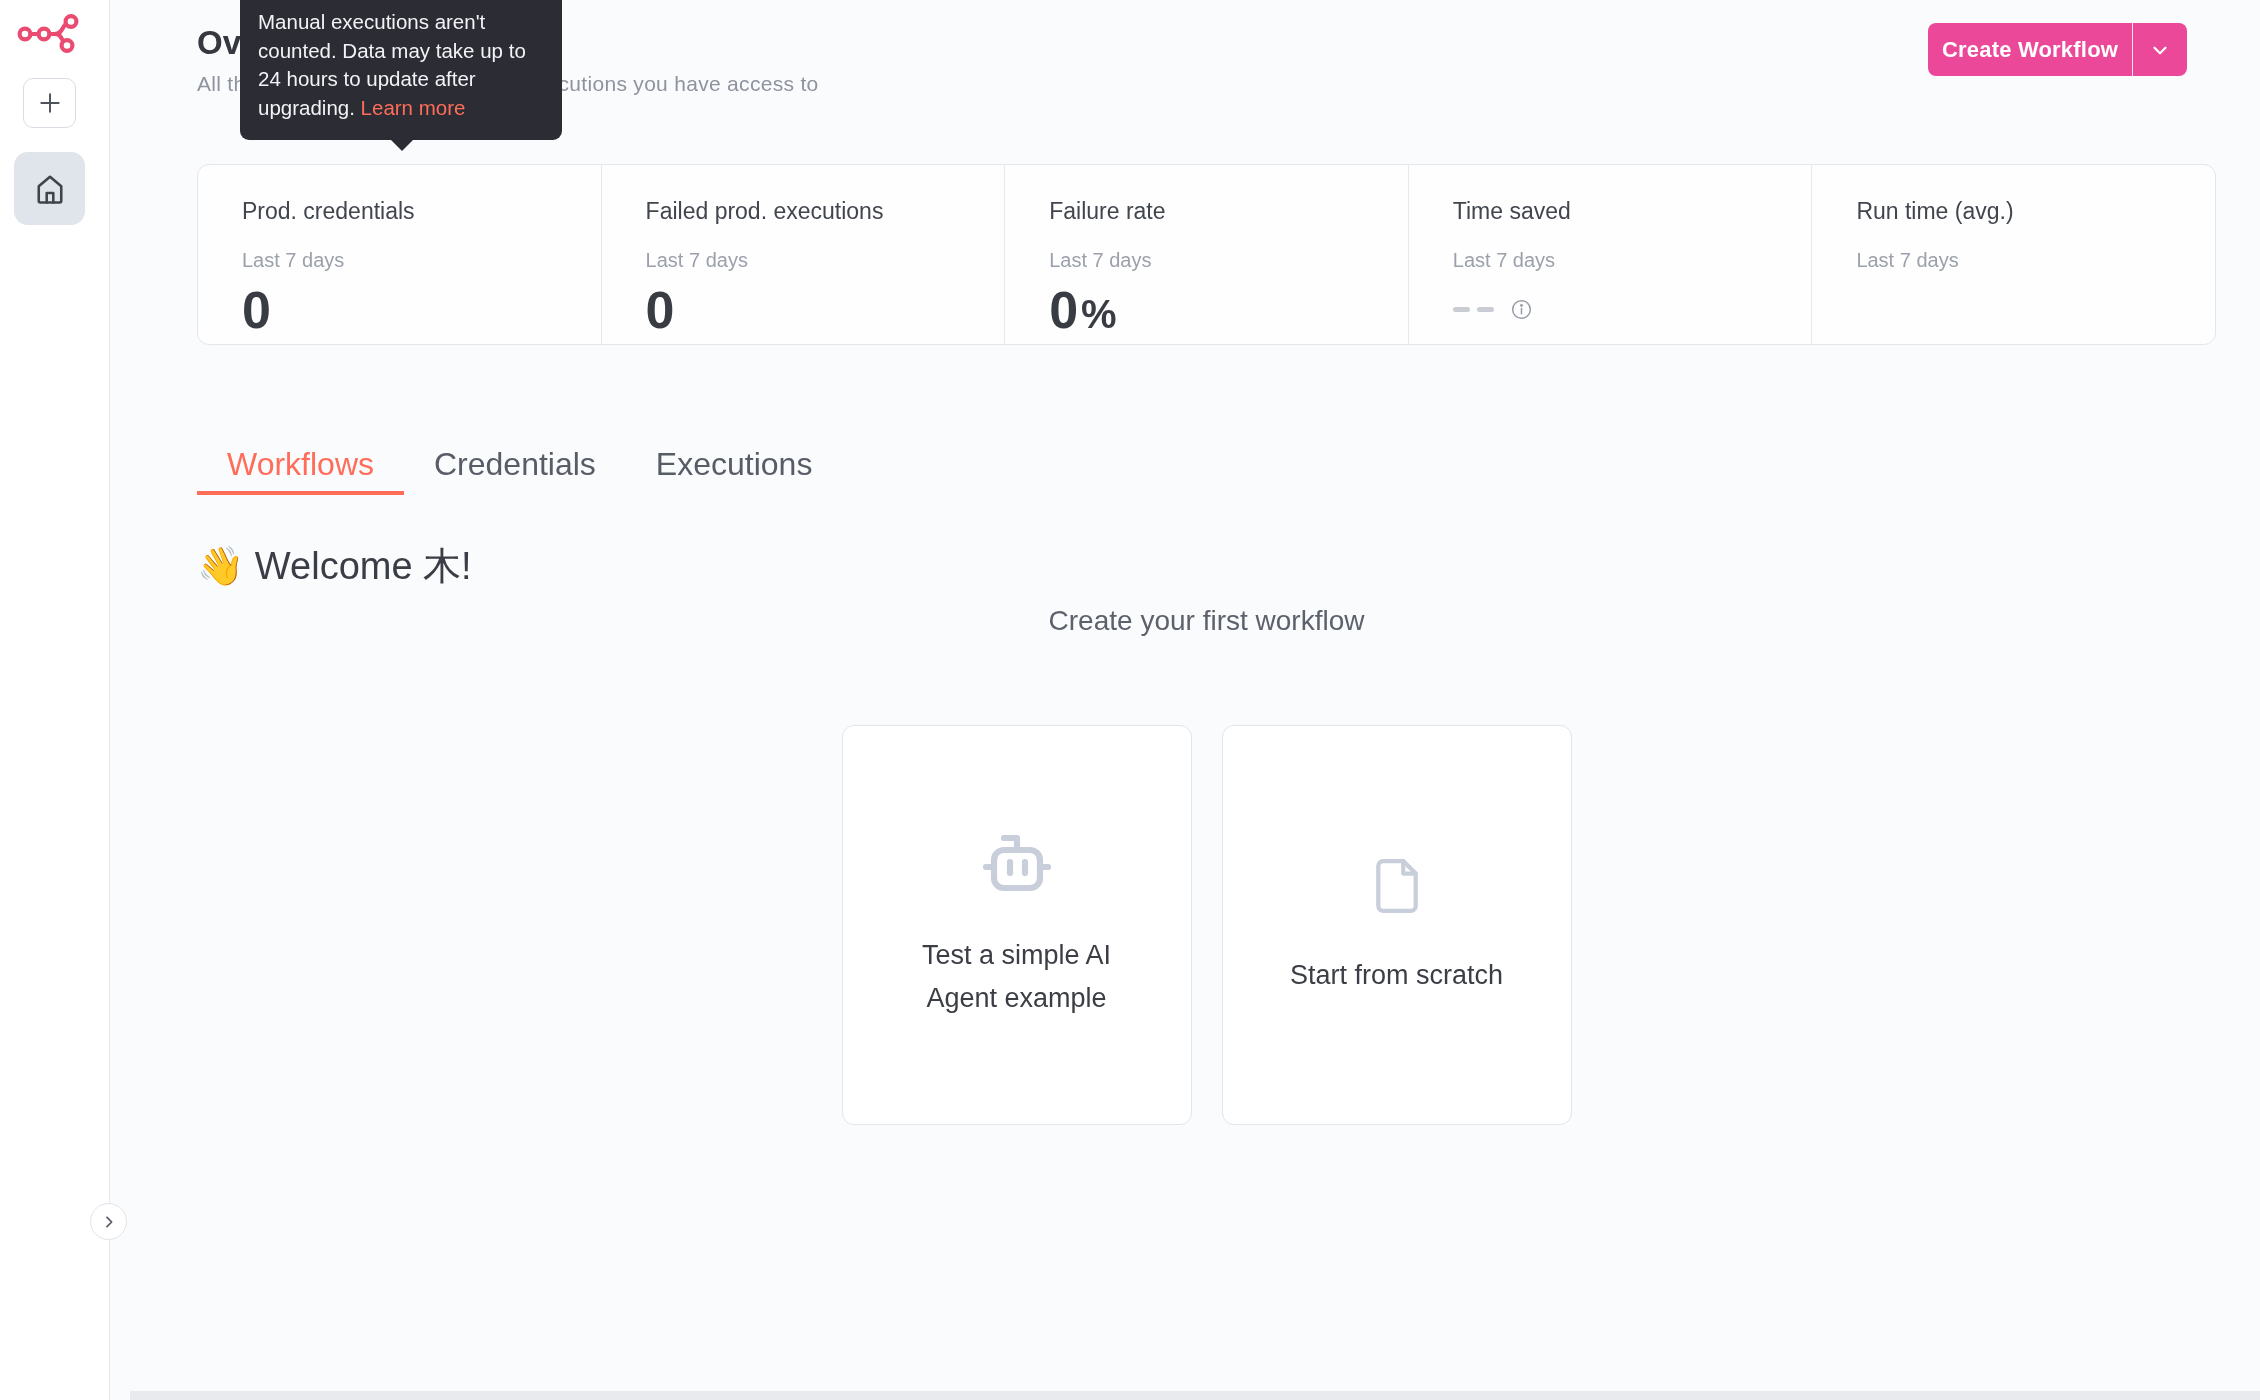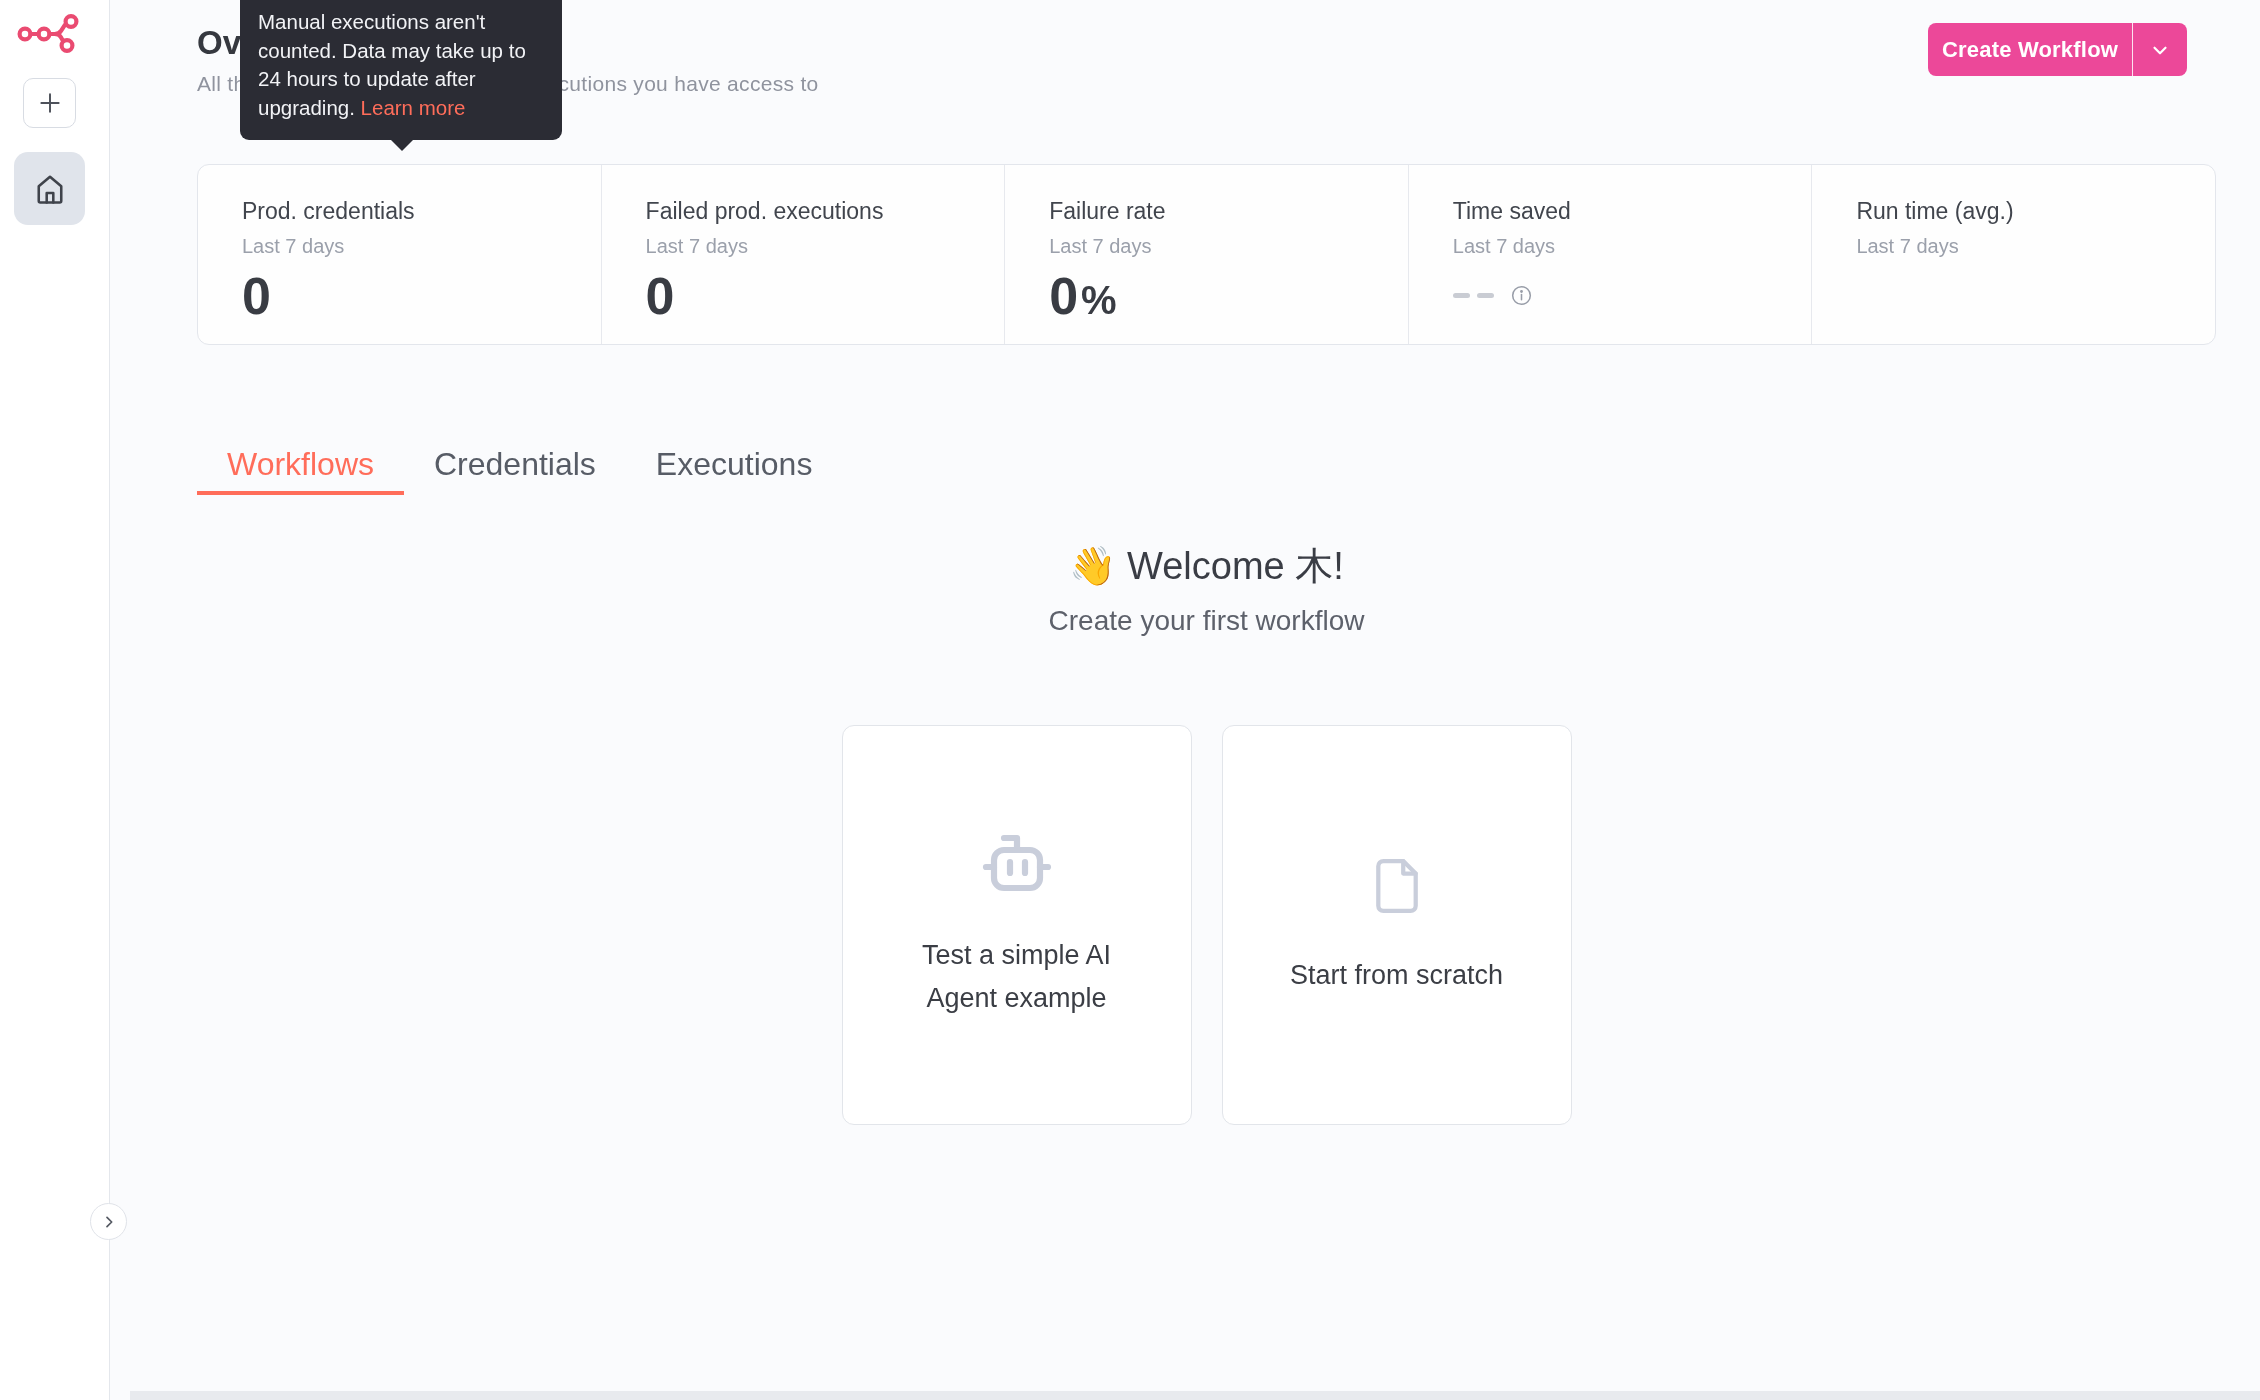--- a/index.html
+++ b/index.html
@@ -72,39 +72,39 @@
 
   
   .stats {
     position:absolute; left:197px; top:164px; width:2019px; height:181px;
     background:#fefefe; border:1px solid #e3e6ec; border-radius:12px;
     display:flex; z-index:1;
   }
   .stat-card { flex:1; padding:33px 20px 0 44px; }
   .stat-card + .stat-card { border-left:1px solid #e7e9ee; }
   .stat-title { font-size:23px; font-weight:500; color:#41454d; }
-  .stat-period { font-size:20px; color:#9ba0ab; margin-top:10px; }
+  .stat-period { font-size:20px; color:#9ba0ab; margin-top:24px; }
   .stat-value { margin-top:12px; font-size:52px; font-weight:700; color:#393c43; line-height:1; }
   .stat-unit { font-size:40px; font-weight:700; margin-left:3px; }
   .stat-empty { margin-top:22px; display:flex; align-items:center; gap:7px; height:30px; }
   .dash { width:17px; height:5px; border-radius:3px; background:#c9ccd3; }
   .info-wrap { margin-left:9px; display:flex; align-items:center; cursor:pointer; }
 
   
   .tabs { position:absolute; left:197px; top:437px; display:flex; z-index:1; }
   .tab {
     padding:0 30px; height:58px; display:flex; align-items:center;
     font-size:32px; font-weight:400; color:#575c66; cursor:pointer;
     border-bottom:4px solid transparent;
   }
   .tab.active { color:#ff6d5a; border-bottom-color:#ff6d5a; }
 
   
   .welcome-heading {
-    position:absolute; left:197px; top:541px; width:2019px; text-align:center;
+    position:absolute; left:197px; top:541px; width:2019px; text-align:left;
     font-size:38px; font-weight:500; color:#3a3d45;
   }
   .welcome-sub {
     position:absolute; left:197px; top:605px; width:2019px; text-align:center;
     font-size:28px; color:#5d616b;
   }
 
   
   .cards-row {
     position:absolute; left:197px; top:725px; width:2019px;

